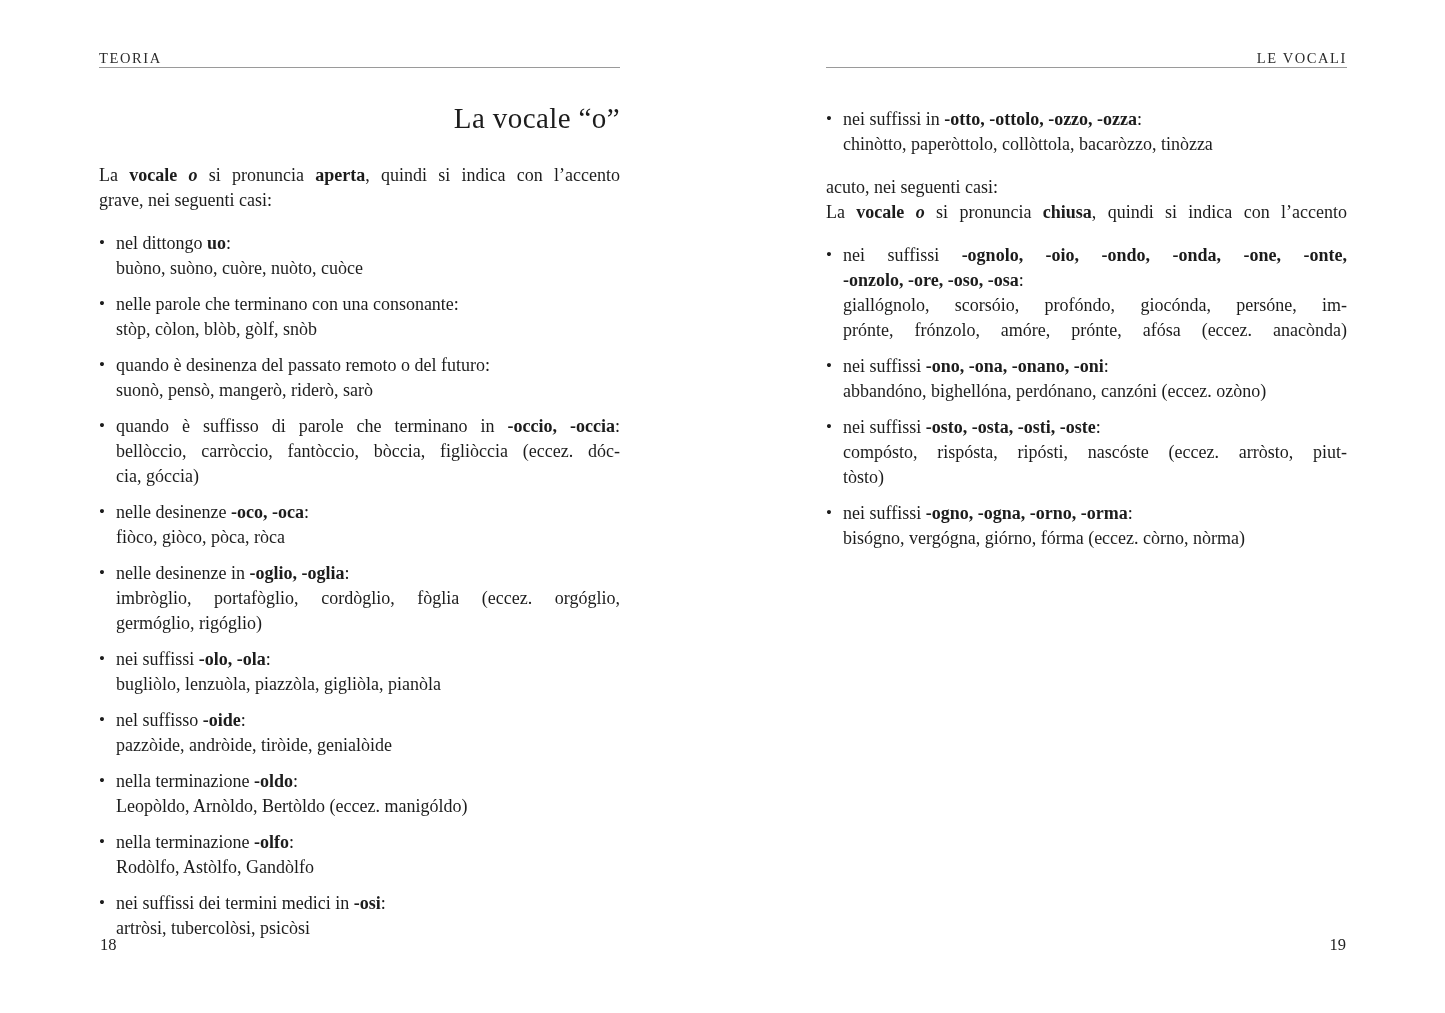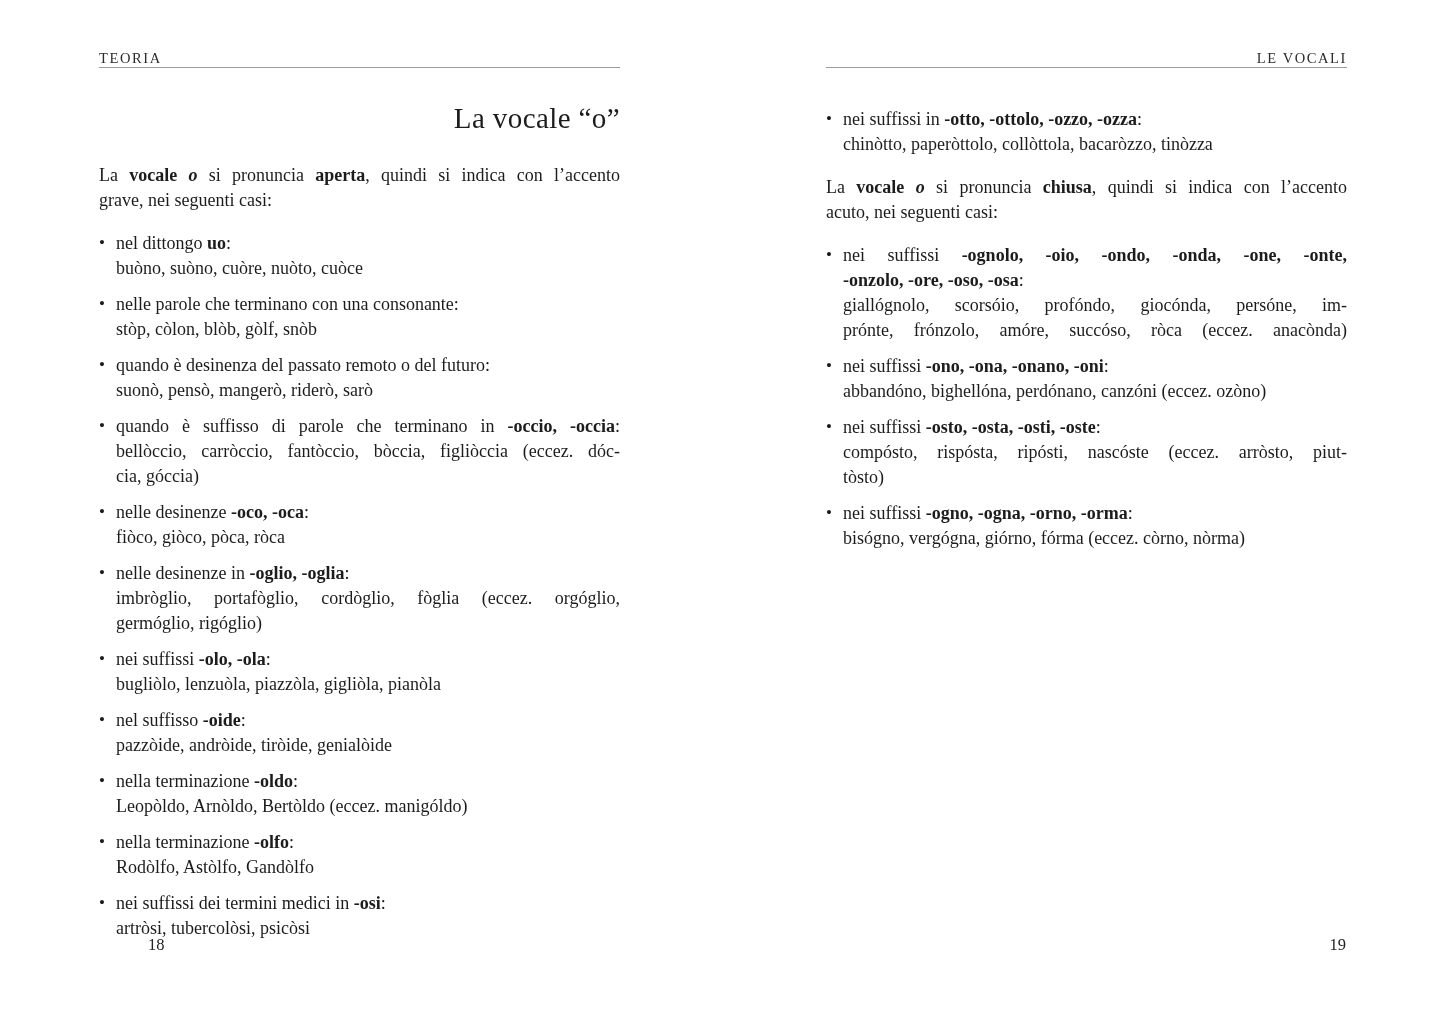--- a/index.html
+++ b/index.html
@@ -43,21 +43,21 @@
   .marker { position:absolute; left:0; top:-1px; font-size:17px; }
 
   .line { min-height:25px; }
   .line.just { text-align:justify; text-align-last:justify; text-justify:inter-word; }
 
   .b  { font-weight:700; }
   .i  { }
   .bi { font-weight:700; font-style:italic; }
 
   .pagenum { position:absolute; top:935px; font-size:16.5px; color:#222; }
-  .pn-left  { left:1px;margin-left:48px; }
+  .pn-left  { left:1px; }
   .pn-right { right:1px; text-align:right; }
 </style>
 </head>
 <body>
 
 <div>
 
   <div class="page" id="page-left">
     <div class="running-header hdr-left">
       <span>TEORIA</span>
@@ -157,30 +157,30 @@
     </div>
     <div class="content">
         <div class="bullet">
           <span class="marker">•</span>
           <div class="btext">
             <div class="line"><span>nei suffissi in </span><span class="b">-otto, -ottolo, -ozzo, -ozza</span><span>:</span></div>
             <div class="line"><span class="i">chinòtto, paperòttolo, collòttola, bacaròzzo, tinòzza</span></div>
           </div>
         </div>
         <div class="para">
+          <div class="line"><span>acuto, nei seguenti casi:</span></div>
           <div class="line just"><span>La </span><span class="b">vocale</span><span> </span><span class="bi">o</span><span> si pronuncia </span><span class="b">chiusa</span><span>, quindi si indica con l’accento</span></div>
-          <div class="line"><span>acuto, nei seguenti casi:</span></div>
         </div>
         <div class="bullet">
           <span class="marker">•</span>
           <div class="btext">
             <div class="line just"><span>nei suffissi </span><span class="b">-ognolo, -oio, -ondo, -onda, -one, -onte,</span></div>
             <div class="line"><span class="b">-onzolo, -ore, -oso, -osa</span><span>:</span></div>
             <div class="line just"><span class="i">giallógnolo, scorsóio, profóndo, giocónda, persóne, im-</span></div>
-            <div class="line just"><span class="i">prónte, frónzolo, amóre, succóso, ròca</span><span> (eccez. </span><span class="i">anacònda</span><span>)</span></div>
+            <div class="line just"><span class="i">prónte, frónzolo, amóre, prónte, afósa</span><span> (eccez. </span><span class="i">anacònda</span><span>)</span></div>
           </div>
         </div>
         <div class="bullet">
           <span class="marker">•</span>
           <div class="btext">
             <div class="line"><span>nei suffissi </span><span class="b">-ono, -ona, -onano, -oni</span><span>:</span></div>
             <div class="line"><span class="i">abbandóno, bighellóna, perdónano, canzóni</span><span> (eccez. </span><span class="i">ozòno</span><span>)</span></div>
           </div>
         </div>
         <div class="bullet">

